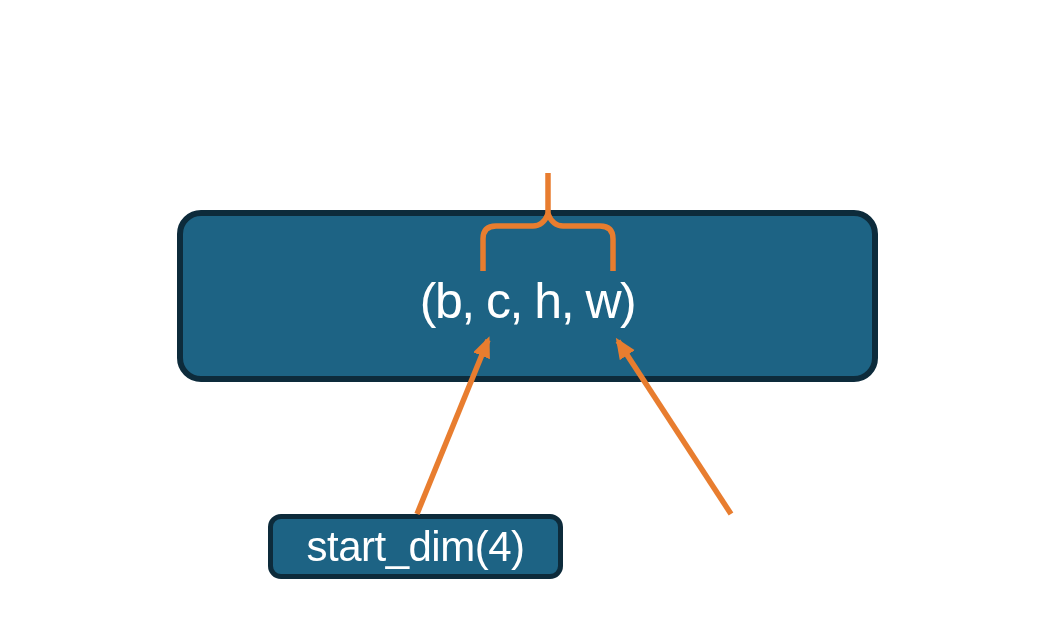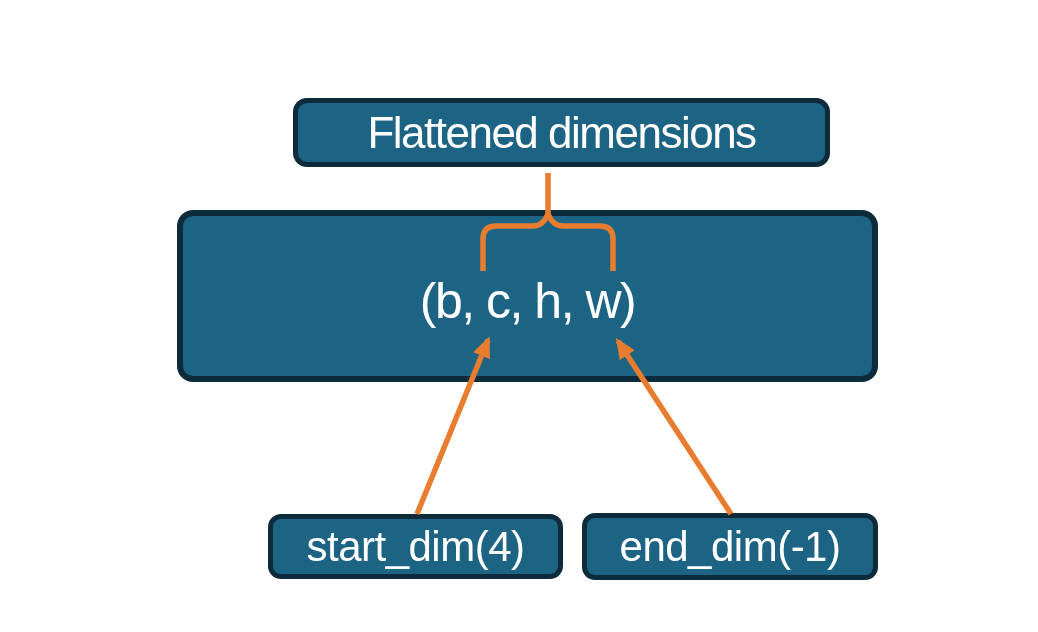--- a/index.html
+++ b/index.html
@@ -25,21 +25,21 @@
     display:flex;align-items:center;justify-content:center;
     white-space:nowrap;
   }
   .node-top{
     left:293px;top:98px;width:537px;height:69px;
     border-radius:14px;
     font-size:44px;letter-spacing:-1.5px;
   }
   .node-main{
     left:177px;top:210px;width:701px;height:172px;
-    border-radius:16px;border-width:6px;
+    border-radius:24px;border-width:6px;
     font-size:50px;letter-spacing:-1.5px;
     padding-top:10px;
   }
   .node-bottom{
     border-radius:13px;
     font-size:42px;letter-spacing:-0.5px;
   }
   .node-start{left:268px;top:514px;width:295px;height:65px;}
   .node-end{left:582px;top:513px;width:296px;height:67px;}
   svg.connectors{
@@ -49,35 +49,29 @@
     stroke:var(--connector);fill:none;
     stroke-width:5.5;stroke-linejoin:round;stroke-linecap:butt;
   }
   svg.connectors .head{fill:var(--connector);}
 </style>
 </head>
 <body>
 
 <div class="stage">
 
-  <div class="node node-top">
-    <span>Flattened dimensions</span>
-  </div>
 
   <div class="node node-main">
     <span>(b, c, h, w)</span>
   </div>
 
   <div class="node node-bottom node-start">
     <span>start_dim(4)</span>
   </div>
 
-  <div class="node node-bottom node-end">
-    <span>end_dim(-1)</span>
-  </div>
 
   <svg class="connectors" width="1038" height="632" viewBox="0 0 1038 632">
     <defs>
       <marker id="arrowhead" markerUnits="userSpaceOnUse" markerWidth="24" markerHeight="20" refX="17" refY="9" orient="auto">
         <path class="head" d="M0,0 L21,9 L0,18 Z"></path>
       </marker>
     </defs>
 
     <path class="stroke" d="M548,173 L548,214"></path>
 

